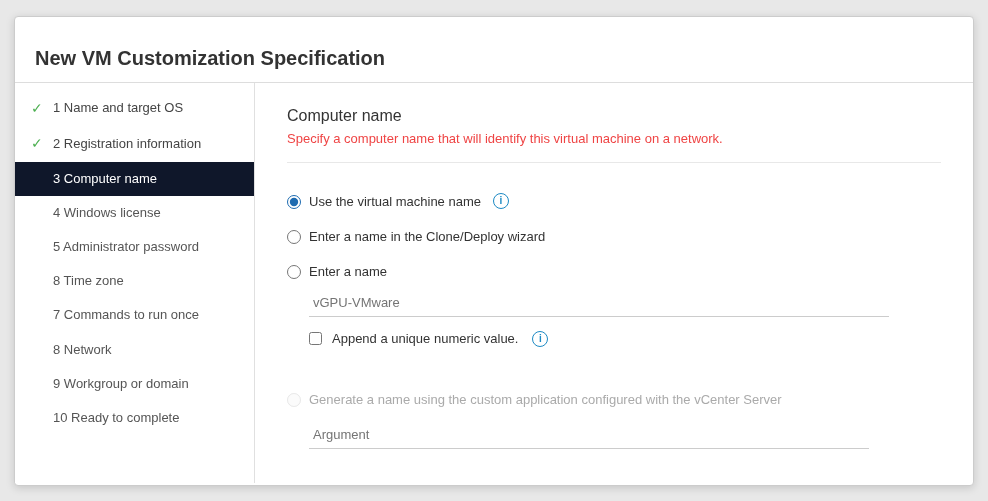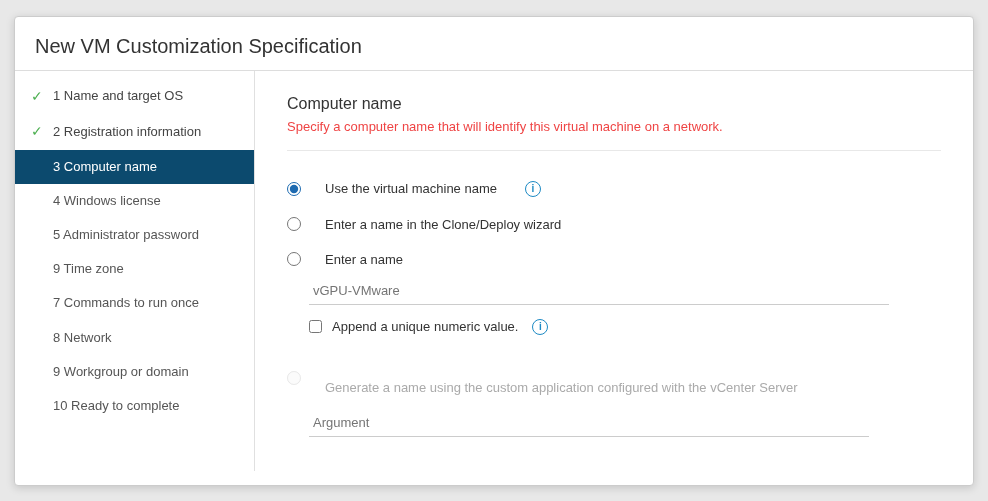--- a/index.html
+++ b/index.html
@@ -16,24 +16,25 @@
       background: #fff;
       border: 1px solid #ccc;
       border-radius: 4px;
       width: 960px;
       min-height: 470px;
       box-shadow: 0 2px 8px rgba(0,0,0,0.15);
       overflow: hidden;
     }
     .dialog-title {
       font-size: 20px;
-      font-weight: 400;
+      font-weight: 700;
       color: #333;
       padding: 18px 20px 12px 20px;
       border-bottom: 1px solid #ddd;
+      margin-top: 12px;
     }
     .dialog-body {
       display: flex;
       min-height: 400px;
     }
     
     .sidebar {
       width: 240px;
       min-width: 240px;
       background: #fff;
@@ -44,21 +45,21 @@
       padding: 8px 16px;
       color: #555;
       cursor: pointer;
       display: flex;
       align-items: center;
       gap: 6px;
       font-size: 13px;
       line-height: 1.4;
     }
     .sidebar-item.active {
-      background: #0c4a6e;
+      background: #0f172a;
       color: #fff;
       font-weight: 500;
     }
     .sidebar-item.completed {
       color: #444;
     }
     .check-icon {
       color: #4caf50;
       font-size: 14px;
       min-width: 16px;
@@ -84,22 +85,22 @@
       padding-bottom: 16px;
       border-bottom: 1px solid #e8e8e8;
     }
     .option-group {
       display: flex;
       flex-direction: column;
       gap: 0;
     }
     .radio-option {
       display: flex;
-      align-items: center;
-      gap: 24px;
+      align-items: flex-end;
+      gap: 8px;
       padding: 10px 0;
       cursor: pointer;
     }
     .radio-option input[type="radio"] {
       margin: 0;
       cursor: pointer;
       accent-color: #1d6ab0;
       width: 14px;
       height: 14px;
     }
@@ -194,21 +195,21 @@
         <div class="sidebar-item">
           <span class="step-num"></span>
           <span>4 Windows license</span>
         </div>
         <div class="sidebar-item">
           <span class="step-num"></span>
           <span>5 Administrator password</span>
         </div>
         <div class="sidebar-item">
           <span class="step-num"></span>
-          <span>9 Time zone</span>
+          <span>8 Time zone</span>
         </div>
         <div class="sidebar-item">
           <span class="step-num"></span>
           <span>7 Commands to run once</span>
         </div>
         <div class="sidebar-item">
           <span class="step-num"></span>
           <span>8 Network</span>
         </div>
         <div class="sidebar-item">

